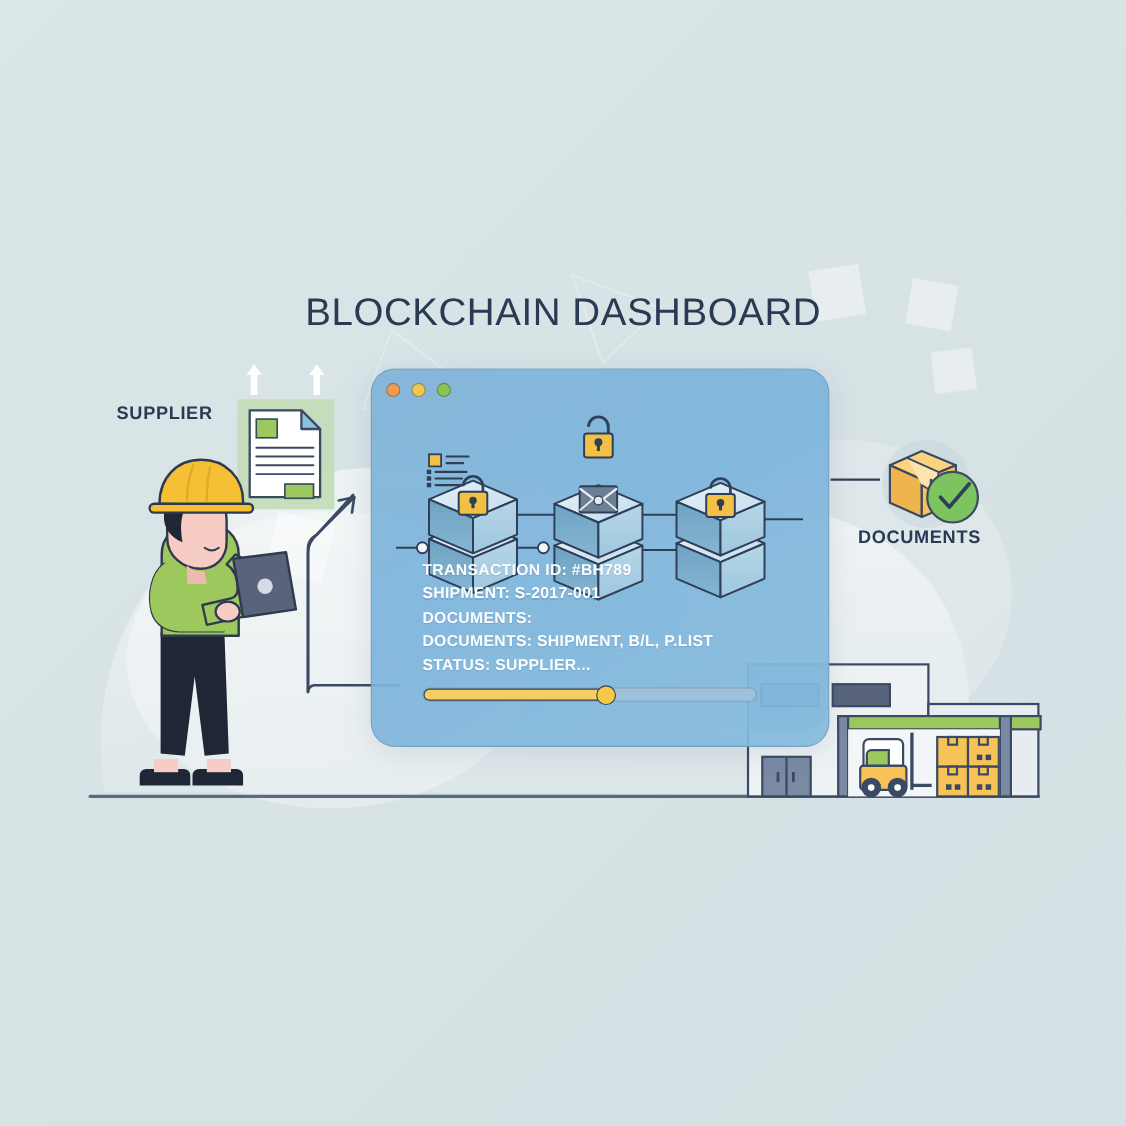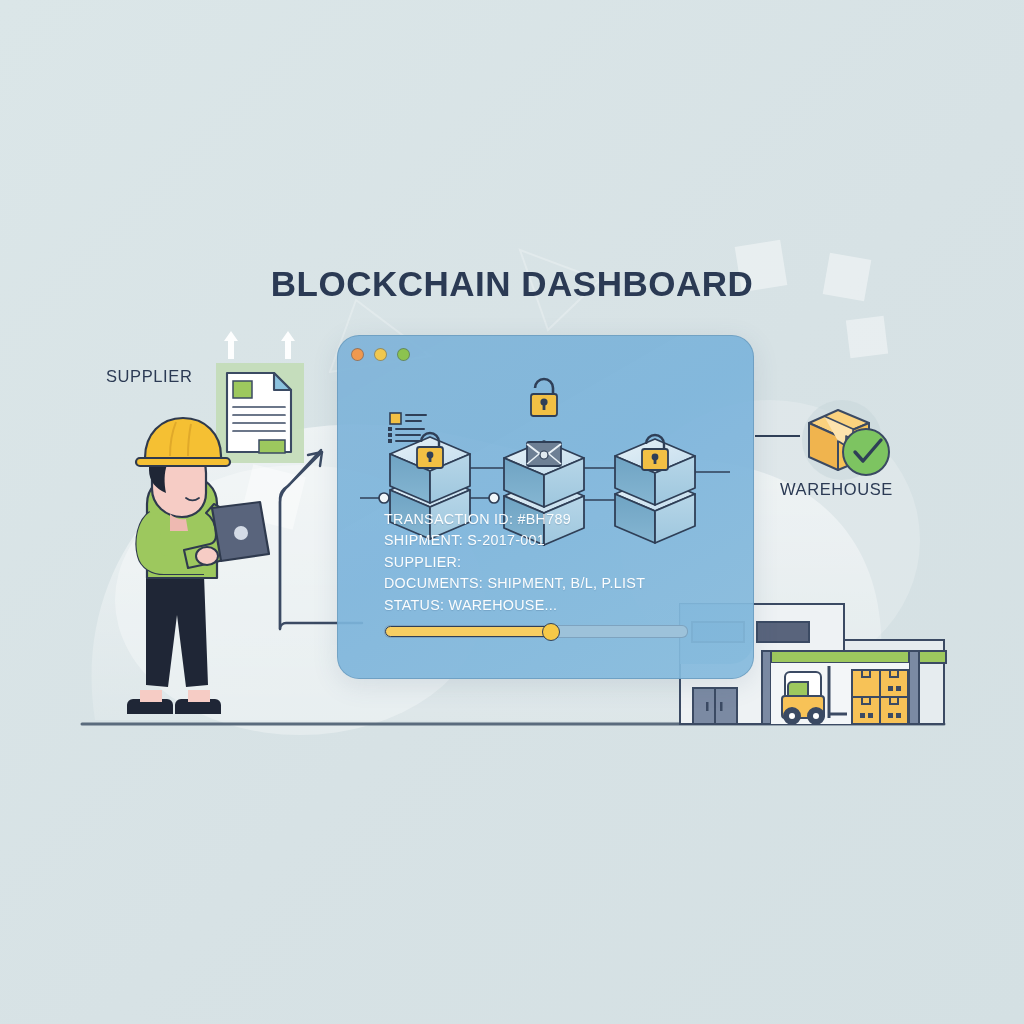--- a/index.html
+++ b/index.html
@@ -10,49 +10,49 @@
     position:relative;
   }
   .stage{position:absolute;inset:0;width:1024px;height:1024px;}
   .layer{position:absolute;inset:0;width:1024px;height:1024px;}
   svg{display:block;}
 
   
   .title{
     position:absolute;left:0;top:264px;width:1024px;
     text-align:center;
-    font-size:35px;font-weight:bold;letter-spacing:0.5px;
+    font-size:35px;font-weight:normal;letter-spacing:0.5px;
     color:#2b3a54;
     white-space:nowrap;
   }
 
   
   .label{
     position:absolute;
-    font-size:16.5px;font-weight:normal;letter-spacing:0.6px;
+    font-size:16.5px;font-weight:bold;letter-spacing:0.6px;
     color:#2b3a54;white-space:nowrap;
   }
   #supplier-label{left:106px;top:367px;}
   #warehouse-label{left:780px;top:480px;}
 
   
   .dashboard{
     position:absolute;left:337px;top:335px;width:415px;height:342px;
     border-radius:22px;
     background:linear-gradient(150deg, rgba(128,180,216,.93) 0%, rgba(124,180,219,.92) 45%, rgba(133,186,220,.92) 100%);
     border:1.5px solid rgba(92,140,175,.55);
     box-shadow:0 6px 26px rgba(60,90,120,.13);
     overflow:hidden;
   }
   .dash-dots{position:absolute;left:13px;top:12px;display:flex;gap:10px;}
   .dot{width:11px;height:11px;border-radius:50%;border:1.2px solid rgba(60,80,105,.5);}
 
   .dash-text{
     position:absolute;left:46px;top:173px;
-    color:#fbfdfe;font-size:14.3px;font-weight:normal;
+    color:#fbfdfe;font-size:14.3px;font-weight:bold;
     letter-spacing:0.3px;line-height:21.4px;
     text-shadow:0 1px 1px rgba(60,95,130,.25);
   }
   .dash-text div{white-space:nowrap;}
 
   .progress-track{
     position:absolute;left:46px;top:289px;width:302px;height:11px;
     border-radius:6px;background:#9dc2da;border:1px solid rgba(70,105,140,.35);
   }
   .progress-fill{
@@ -344,23 +344,23 @@
           <rect x="304" y="77" width="26" height="21" rx="2.5" fill="#f2c044" stroke="#2f3f57" stroke-width="1.8"></rect>
           <circle cx="317" cy="85" r="3.4" fill="#2f3f57"></circle>
           <rect x="315.6" y="86" width="2.8" height="6" fill="#2f3f57"></rect>
         </g>
       </g>
     </svg>
 
     <div class="dash-text">
       <div>TRANSACTION ID: #BH789</div>
       <div>SHIPMENT: S-2017-001</div>
-      <div>SUPPLIER:</div>
+      <div>DOCUMENTS:</div>
       <div>DOCUMENTS: SHIPMENT, B/L, P.LIST</div>
-      <div>STATUS: WAREHOUSE...</div>
+      <div>STATUS: SUPPLIER...</div>
     </div>
 
     <div class="progress-track" style="background: rgb(157, 194, 218);">
       <div class="progress-fill" style="width: 55%; background: rgb(247, 206, 98);"></div>
       <div class="progress-knob" style="left: 55%;"></div>
     </div>
   </div>
 
   <svg class="layer" viewBox="0 0 1024 1024">
     <line x1="755" y1="436" x2="800" y2="436" stroke="#2f3f57" stroke-width="2"></line>
@@ -374,15 +374,15 @@
       <path d="M824 416 L853 429 L853 440 L846 436 L846 446 L838 441" fill="#fde3ad" stroke="#3b4a63" stroke-width="1.6" stroke-linejoin="round"></path>
       <rect x="846" y="452" width="9" height="4" rx="1" fill="#3b4a63" transform="rotate(-22 850 454)"></rect>
     </g>
 
     <g>
       <circle cx="866" cy="452" r="23" fill="#7dc461" stroke="#3b4a63" stroke-width="2"></circle>
       <path d="M855 452 l8 9 l18 -21" fill="none" stroke="#2f3f57" stroke-width="3.4" stroke-linecap="round" stroke-linejoin="round"></path>
     </g>
   </svg>
 
-  <div class="label" id="warehouse-label">WAREHOUSE</div>
+  <div class="label" id="warehouse-label">DOCUMENTS</div>
 
 </div>
 
 </body></html>

